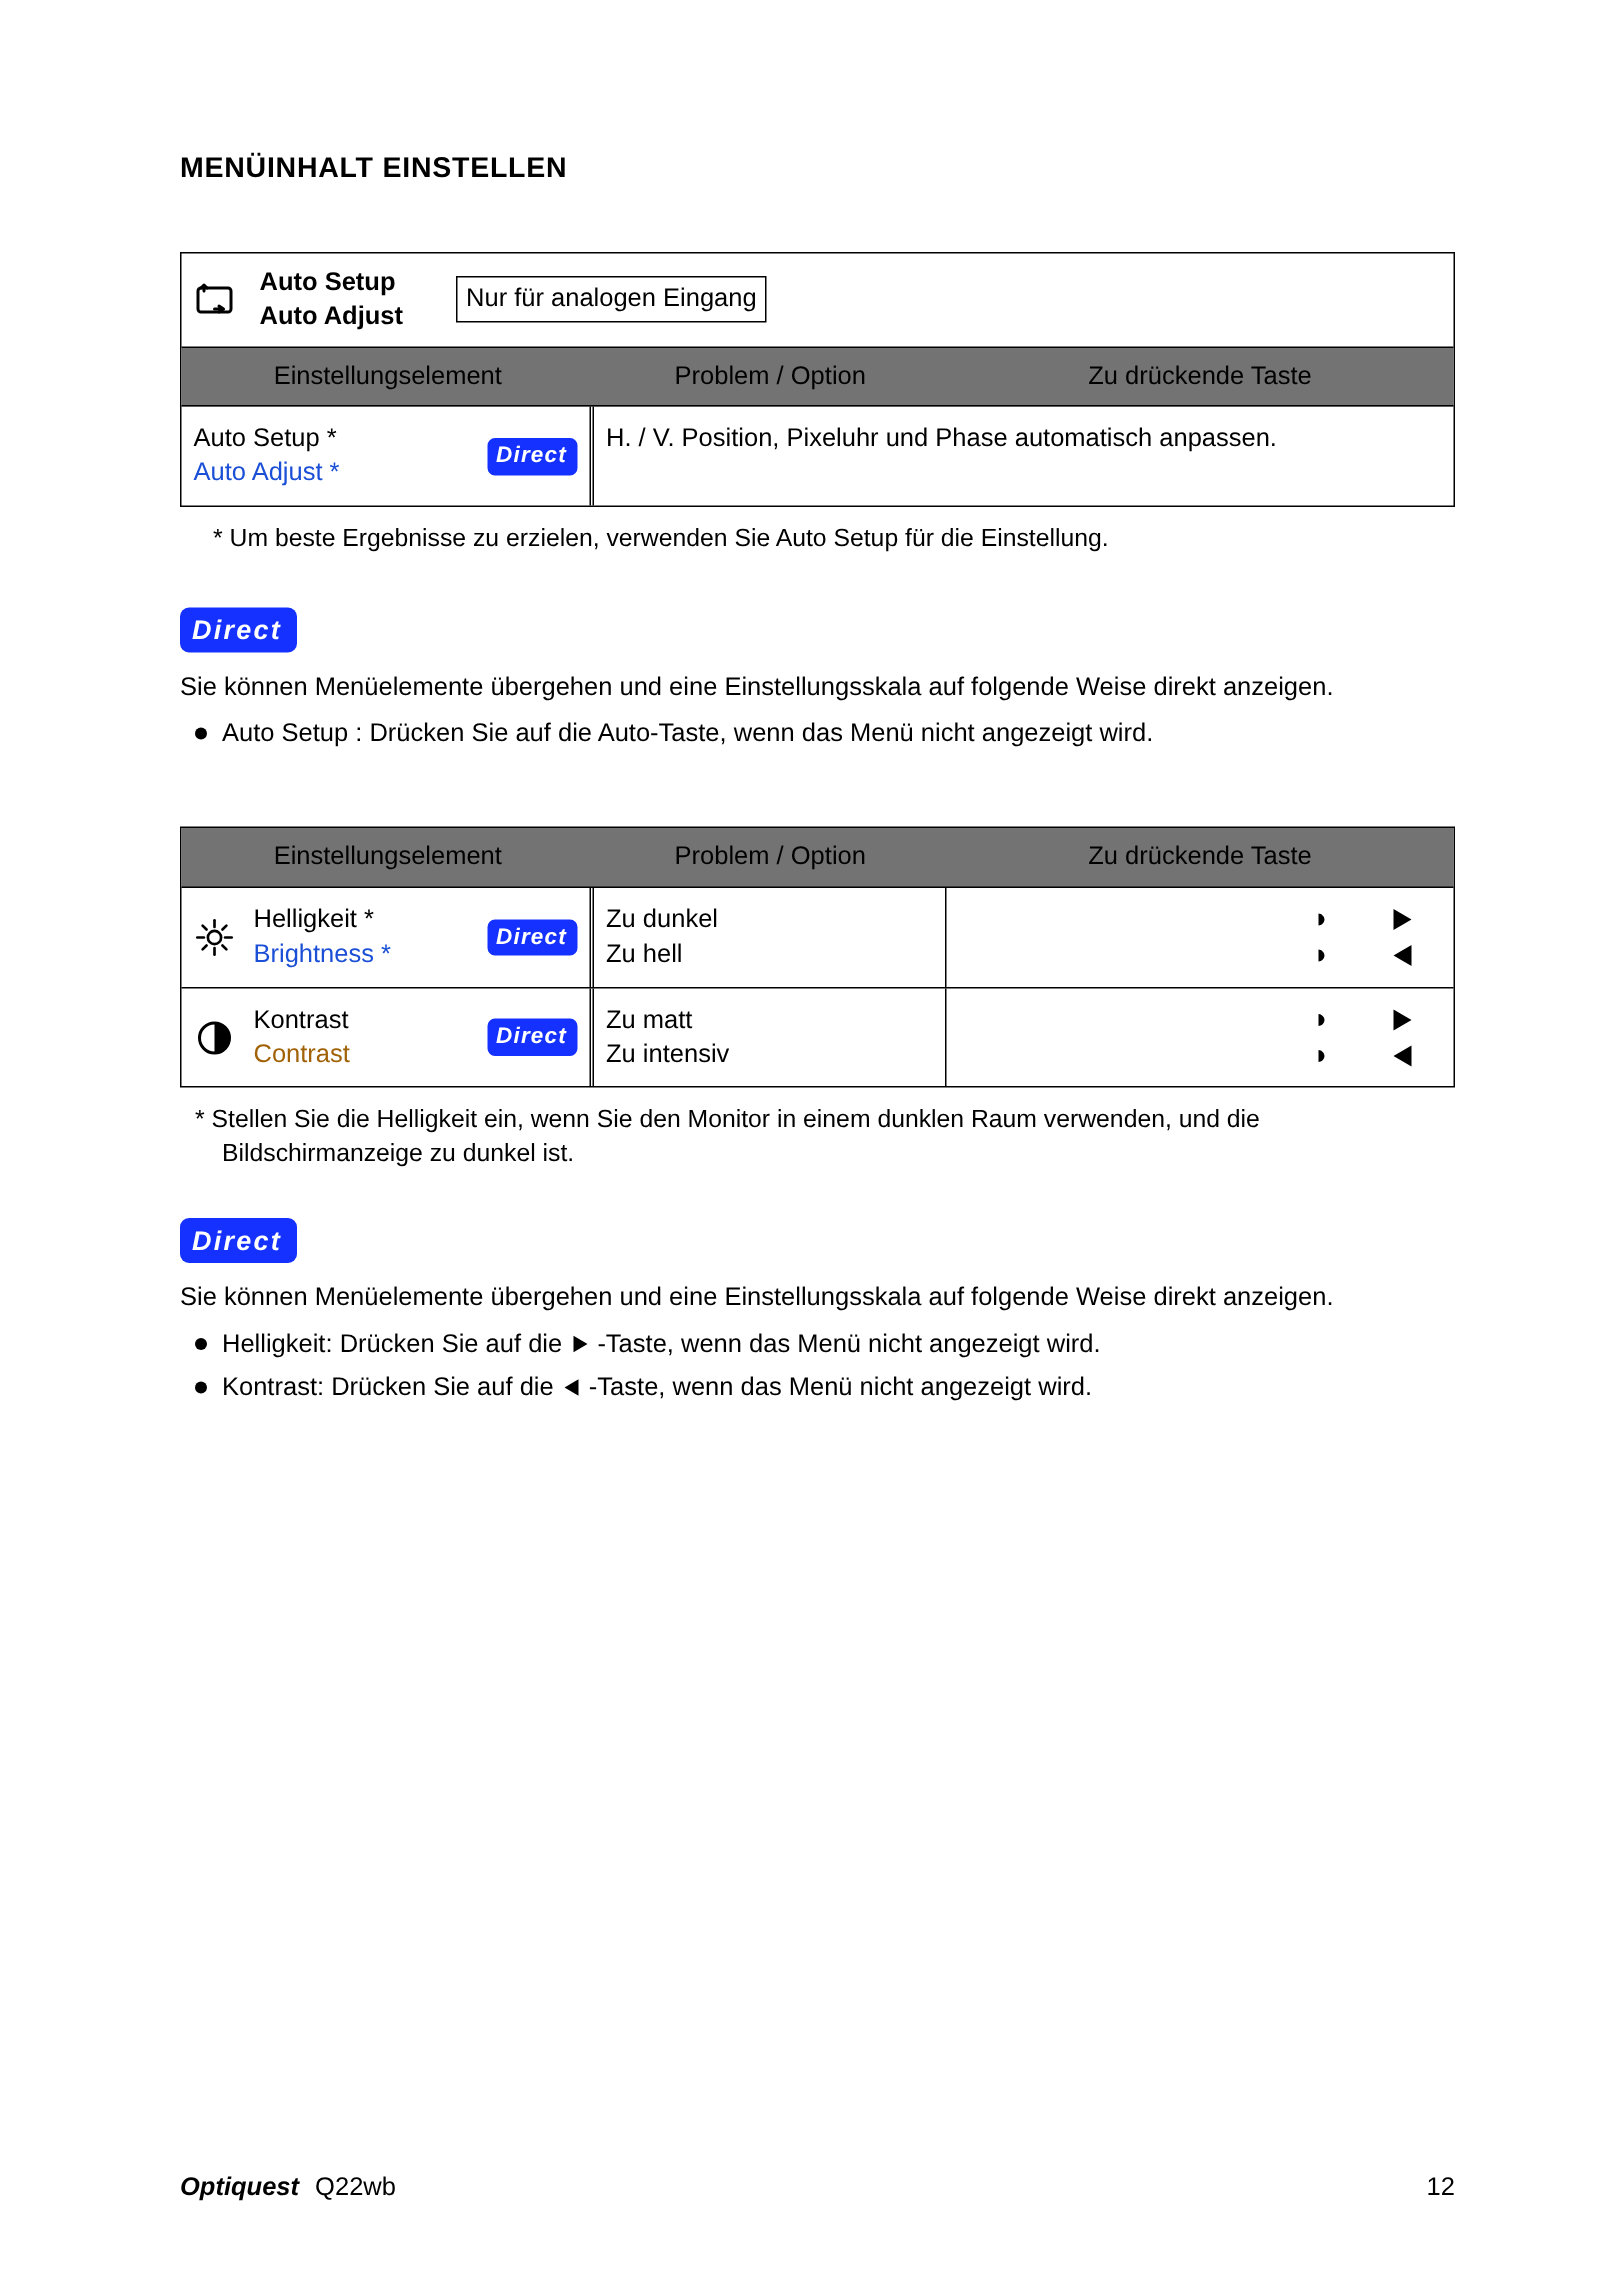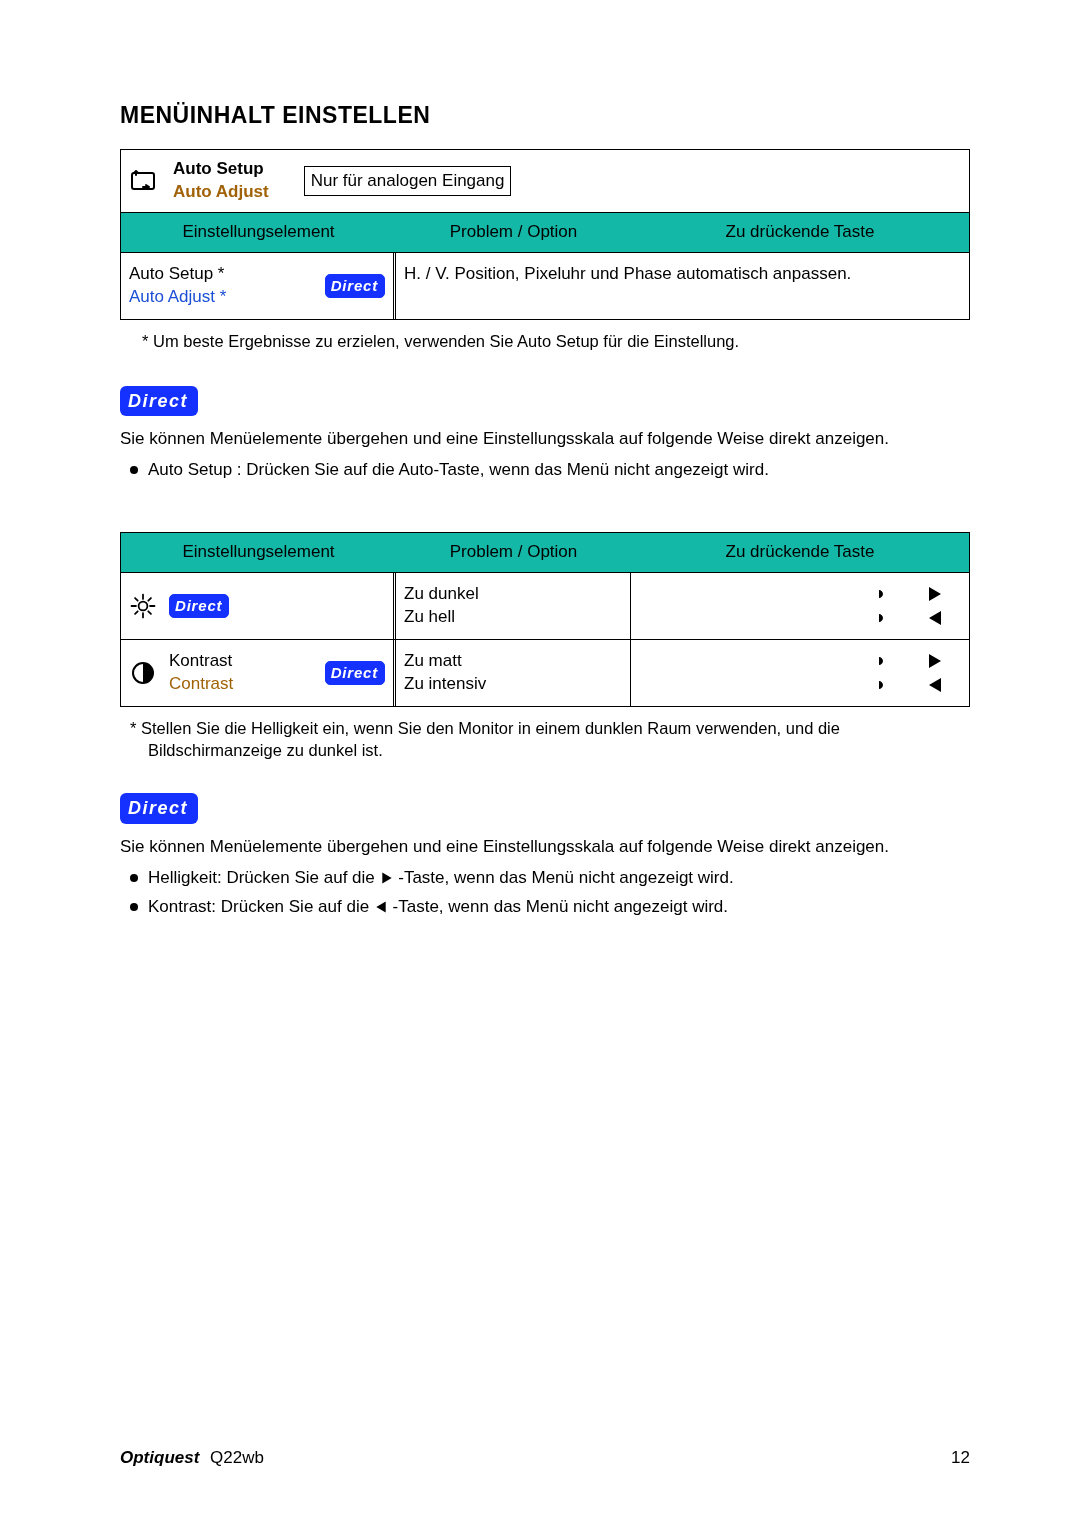--- a/index.html
+++ b/index.html
@@ -9,50 +9,50 @@
     color: #000;
     width: 1080px;
     height: 1530px;
     padding: 100px 110px 60px 120px;
     font-size: 17px;
     line-height: 1.35;
     position: relative;
   }
   .heading {
     font-weight: bold;
-    font-size: 23px;
+    font-size: 19px;
     letter-spacing: 0.5px;
-    margin-bottom: 18px;
+    margin-bottom: 42px;
   }
   
   .tbl {
     border: 1.5px solid #000;
     margin-bottom: 10px;
   }
   .tbl-head {
     display: flex;
     align-items: center;
     padding: 8px 6px 8px 4px;
     border-bottom: 1.5px solid #000;
     gap: 10px;
   }
   .tbl-head .icon-box { width: 38px; display:flex; justify-content:center; }
   .tbl-head .titles { }
   .tbl-head .titles .de { font-weight: bold; }
-  .tbl-head .titles .en { color: #a16207; font-weight: bold; }
+  .tbl-head .titles .en { color: #000000; font-weight: bold; }
   .inline-badge {
     border: 1.5px solid #000;
     padding: 3px 6px;
     font-size: 17px;
     margin-left: 25px;
     display: inline-block;
   }
   .tbl-subhead {
     display: flex;
-    background: #14b8a6;
+    background: #737373;
     border-bottom: 1.5px solid #000;
   }
   .tbl-subhead > div {
     padding: 8px 6px;
     text-align: center;
     font-size: 17px;
   }
   .col-a { flex: 0 0 275px; border-right: 1.5px solid #000; }
   .col-b { flex: 0 0 235px; border-right: 1.5px solid #000; }
   .col-c { flex: 1; }
@@ -185,20 +185,24 @@
               <line x1="17" y1="25" x2="17" y2="30"></line>
             <line x1="4" y1="17" x2="9" y2="17"></line>
               <line x1="25" y1="17" x2="30" y2="17"></line>
             <line x1="8" y1="8" x2="11" y2="11"></line>
               <line x1="23" y1="23" x2="26" y2="26"></line>
             <line x1="26" y1="8" x2="23" y2="11"></line>
               <line x1="11" y1="23" x2="8" y2="26"></line>
           </g>
         </svg>
       </span>
+      <div class="labels">
+        <div>Helligkeit *</div>
+        <div style="color:#1a4fd6">Brightness *</div>
+      </div>
       <span class="direct-small">Direct</span>
     </div>
     <div class="col-bc" style="padding:0;">
       <div class="col-b-inner">
         <div>Zu dunkel</div>
         <div>Zu hell</div>
       </div>
       <div class="col-c-inner">
         <div class="tri-row">
           <svg width="30" height="18" viewBox="0 0 30 18">

